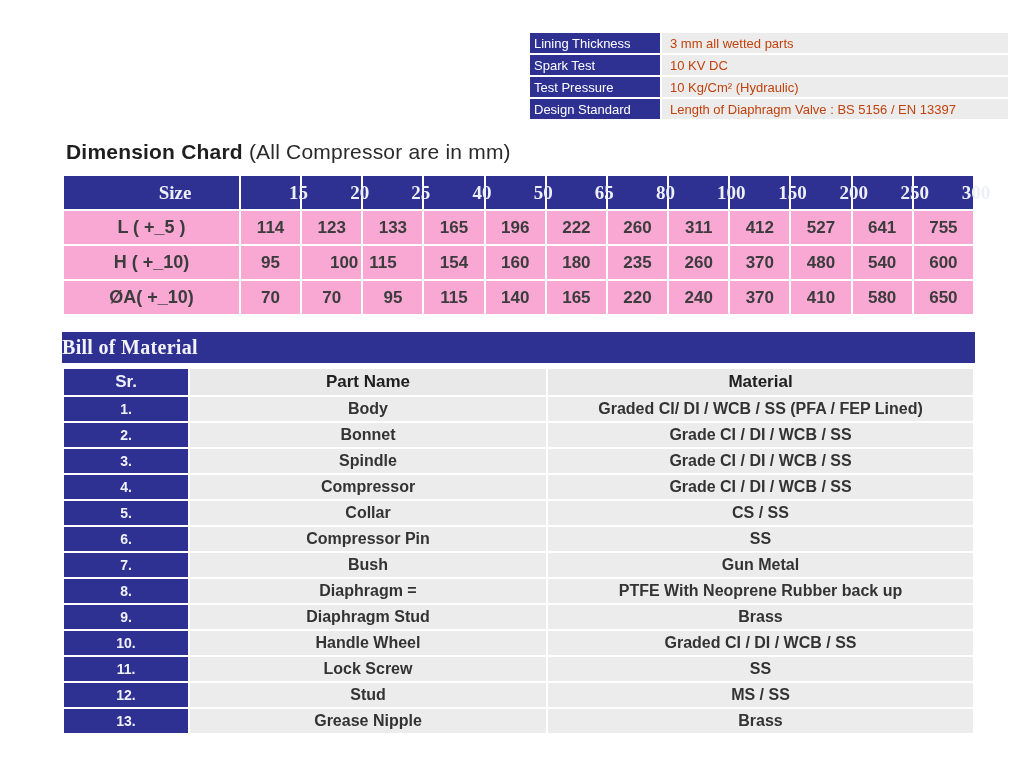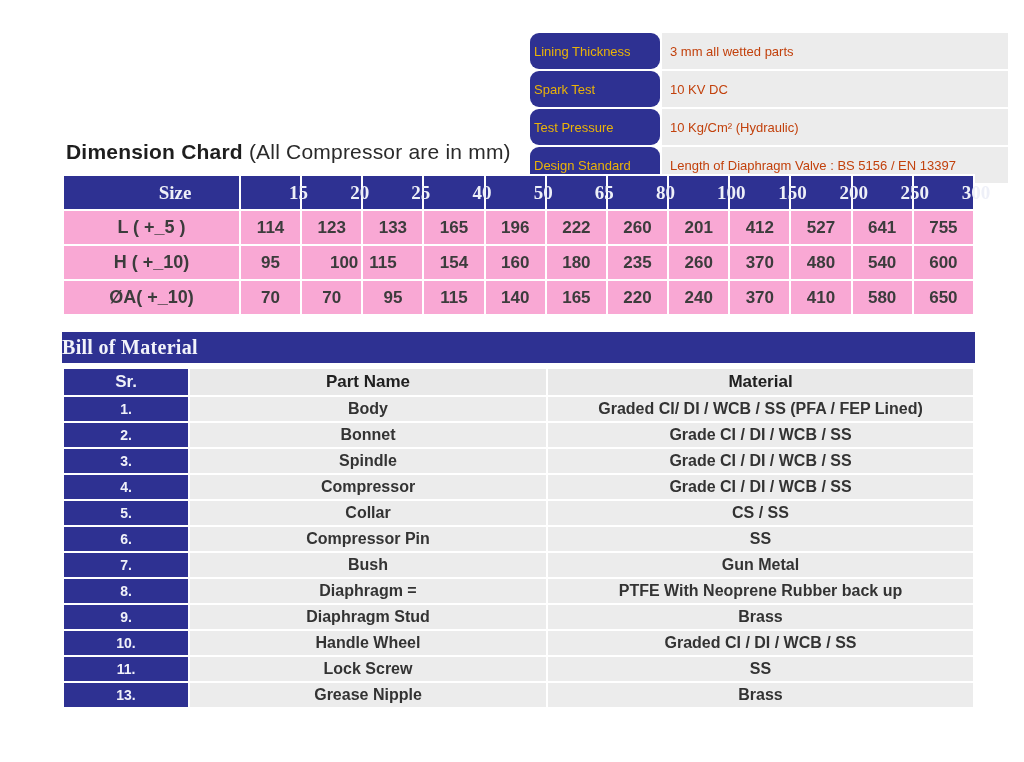--- a/index.html
+++ b/index.html
@@ -26,23 +26,22 @@
   .spec-table td {
     height: 20px;
     font-size: 13px;
     vertical-align: middle;
     white-space: nowrap;
     overflow: hidden;
   }
   .spec-label {
     width: 122px;
     background: #2e3192;
-    color: #eab308;
-    padding: 8px 4px;
-    border-radius: 9px;
+    color: #ffffff;
+    padding: 0 4px;
   }
   .spec-value {
     background: #ececec;
     color: #c2410c;
     padding: 0 8px;
   }
 
   
   .page-title {
     position: absolute;
@@ -201,21 +200,21 @@
     <tbody id="dim-body">
         <tr class="dim-row-0">
           <td class="dim-label">L ( +_5 )</td>
           <td>114</td>
           <td>123</td>
           <td>133</td>
           <td>165</td>
           <td>196</td>
           <td>222</td>
           <td>260</td>
-          <td>201</td>
+          <td>311</td>
           <td>412</td>
           <td>527</td>
           <td>641</td>
           <td>755</td>
         </tr>
         <tr class="dim-row-1">
           <td class="dim-label">H ( +_10)</td>
           <td>95</td>
           <td>100</td>
           <td>115</td>
@@ -307,20 +306,25 @@
             <td class="bom-sr">10.</td>
             <td class="bom-cell">Handle Wheel</td>
             <td class="bom-cell">Graded CI / DI / WCB / SS</td>
           </tr>
           <tr>
             <td class="bom-sr">11.</td>
             <td class="bom-cell">Lock Screw</td>
             <td class="bom-cell">SS</td>
           </tr>
           <tr>
+            <td class="bom-sr">12.</td>
+            <td class="bom-cell">Stud</td>
+            <td class="bom-cell">MS / SS</td>
+          </tr>
+          <tr>
             <td class="bom-sr">13.</td>
             <td class="bom-cell">Grease Nipple</td>
             <td class="bom-cell">Brass</td>
           </tr>
         </tbody>
     </table>
   </div>
 
 </div>
 

